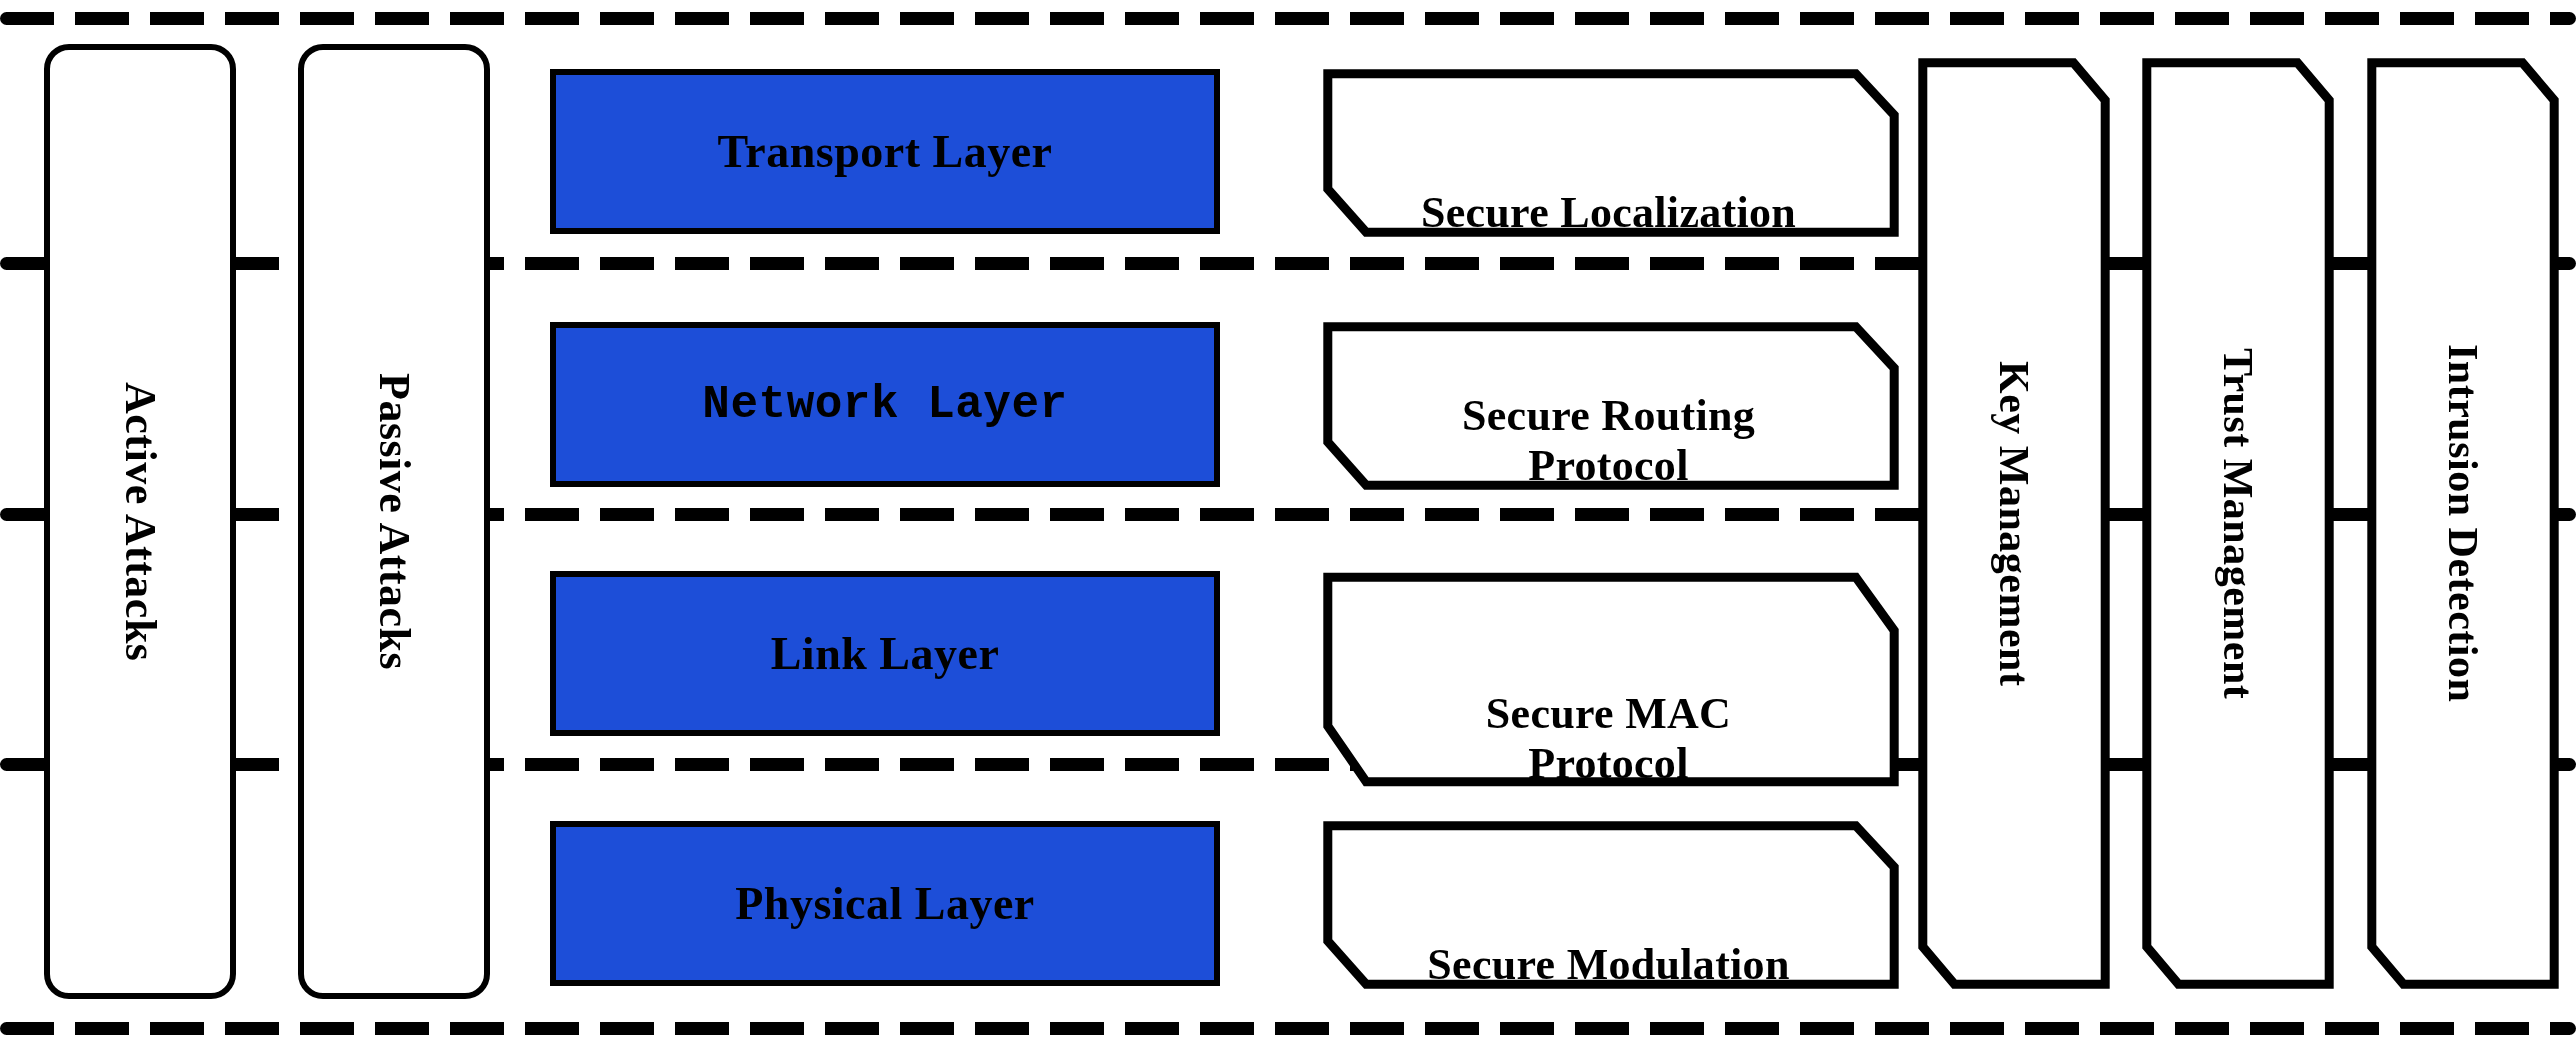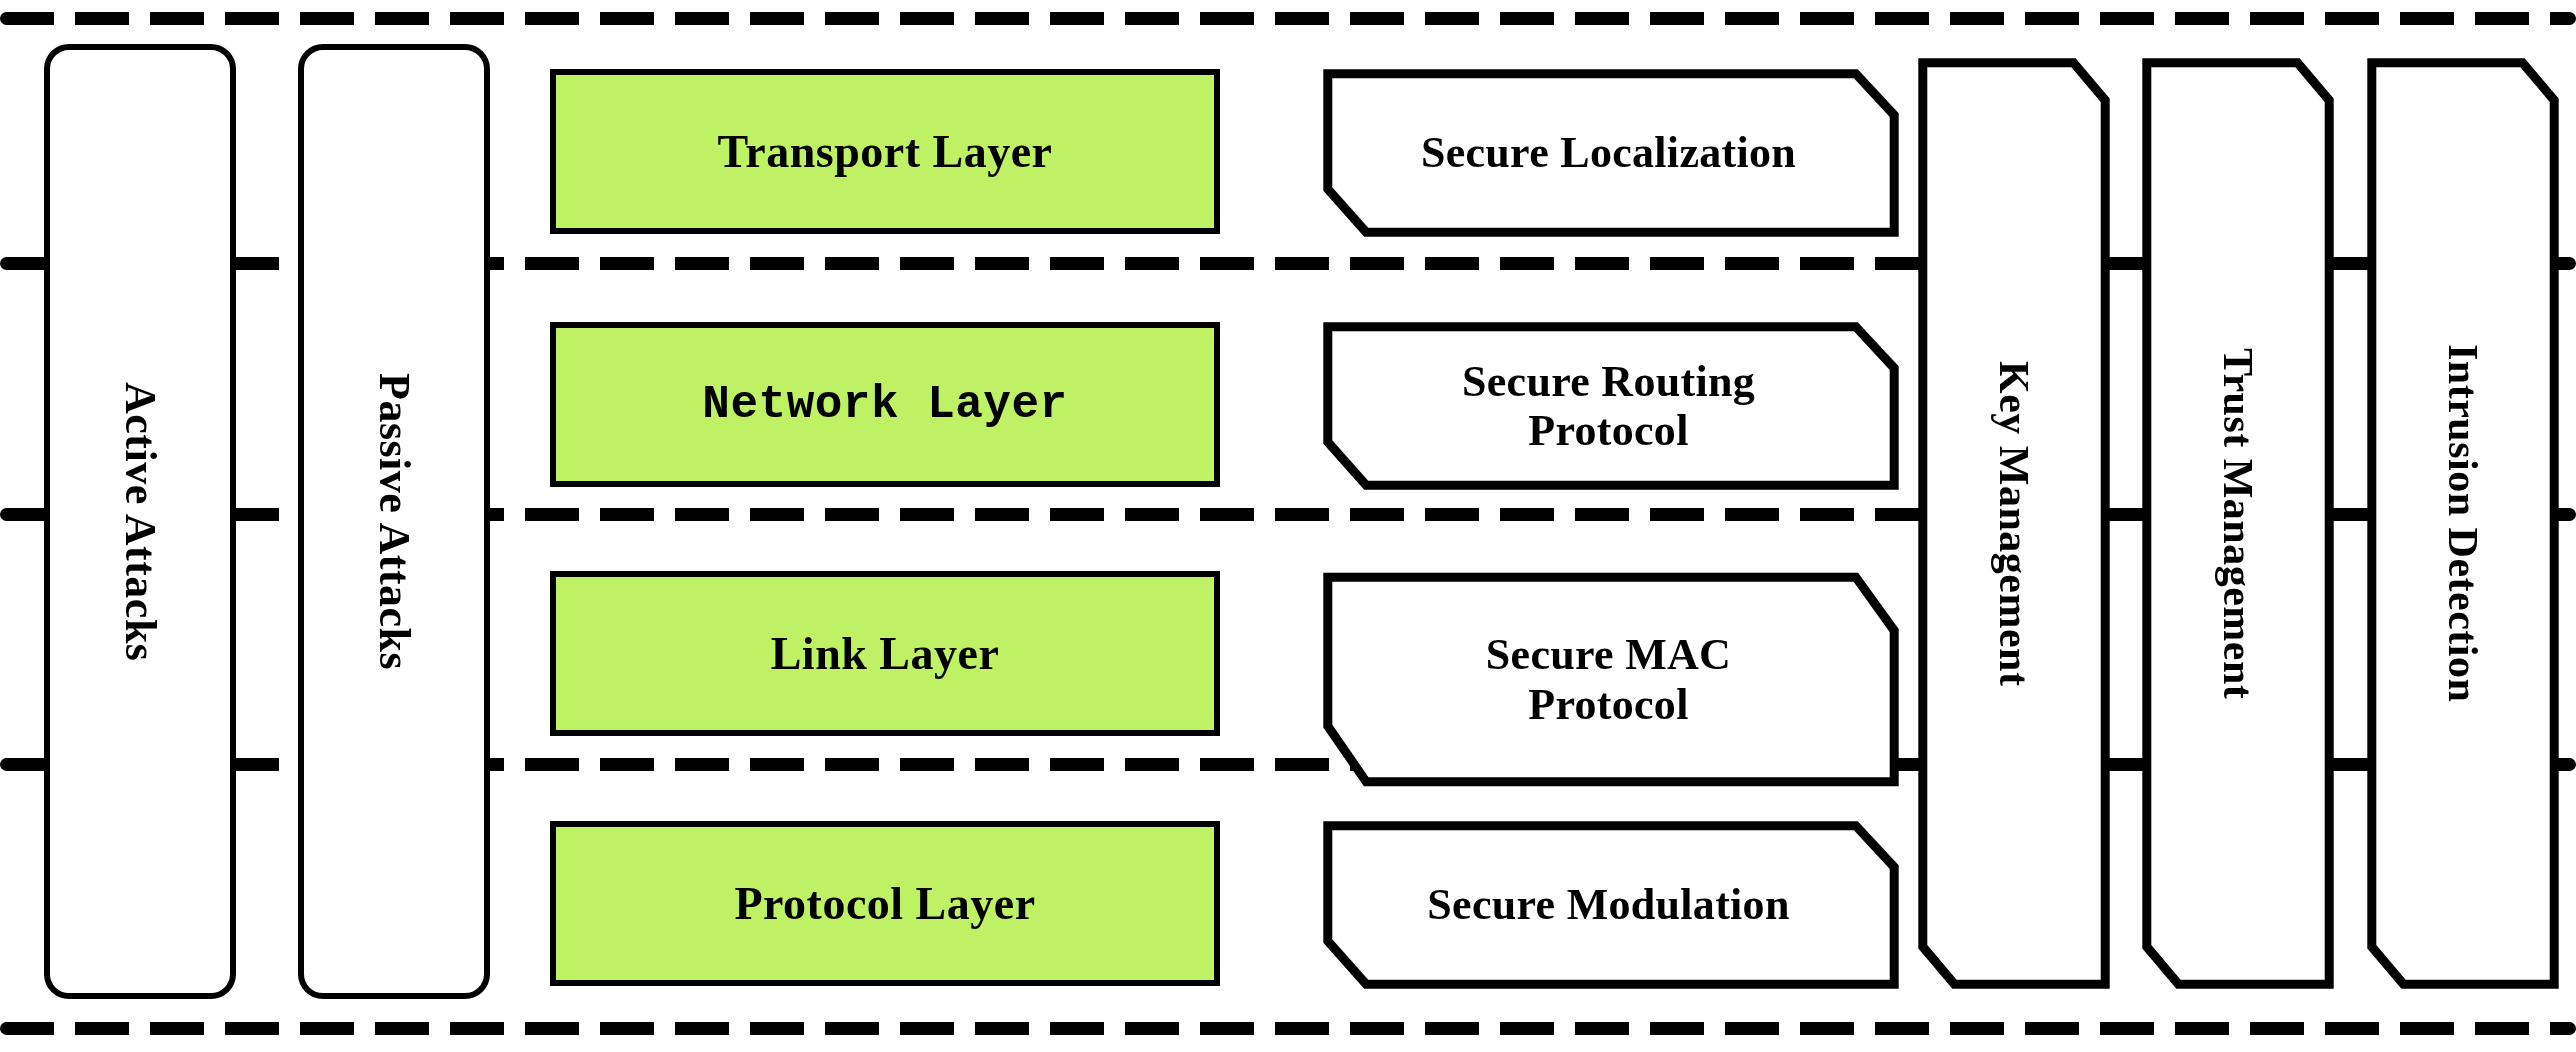--- a/index.html
+++ b/index.html
@@ -38,21 +38,21 @@
   .rounded-tall {
     position: absolute;
     background: #ffffff;
     border: 6.7px solid #000000;
     border-radius: 25px;
     z-index: 4;
     box-sizing: border-box;
   }
   .rect-box {
     position: absolute;
-    background: #bef264;
+    background: #1d4ed8;
     border: 6.7px solid #000000;
     z-index: 4;
     box-sizing: border-box;
     display: flex;
     align-items: center;
     justify-content: center;
   }
   .hex-wrap {
     position: absolute;
     z-index: 4;
@@ -63,21 +63,21 @@
     width: 100%;
     height: 100%;
     display: block;
   }
   .hex-label {
     position: absolute;
     top: 0; left: 0;
     width: 100%;
     height: 100%;
     display: flex;
-    align-items: center;
+    align-items: flex-end;
     justify-content: center;
     text-align: center;
     line-height: 1.12;
     box-sizing: border-box;
     pointer-events: none;
   }
 
   
   .vlabel {
     position: absolute;
@@ -132,21 +132,21 @@
 
   <div class="rect-box" style="left:550px; top:322px; width:670px; height:165px;font-family:Liberation Mono, monospace;">
     <span class="t-layer">Network Layer</span>
   </div>
 
   <div class="rect-box" style="left:550px; top:571px; width:670px; height:165px;font-family:Liberation Serif, serif;">
     <span class="t-layer">Link Layer</span>
   </div>
 
   <div class="rect-box" style="left:550px; top:821px; width:670px; height:165px;">
-    <span class="t-layer">Protocol Layer</span>
+    <span class="t-layer">Physical Layer</span>
   </div>
 
   <div class="hex-wrap" style="left:1323px; top:69px; width:576px; height:168px;">
     <svg viewBox="0 0 600 175" preserveAspectRatio="none">
       <polygon points="5,5 555,5 595,48 595,170 45,170 5,125" fill="#ffffff" stroke="#000000" stroke-width="9" stroke-linejoin="miter" vector-effect="non-scaling-stroke"></polygon>
     </svg>
     <div class="hex-label" style="padding:0 38px 0 33px;">
       <span class="t-secure">
         <span>Secure Localization</span><br>
       </span>

